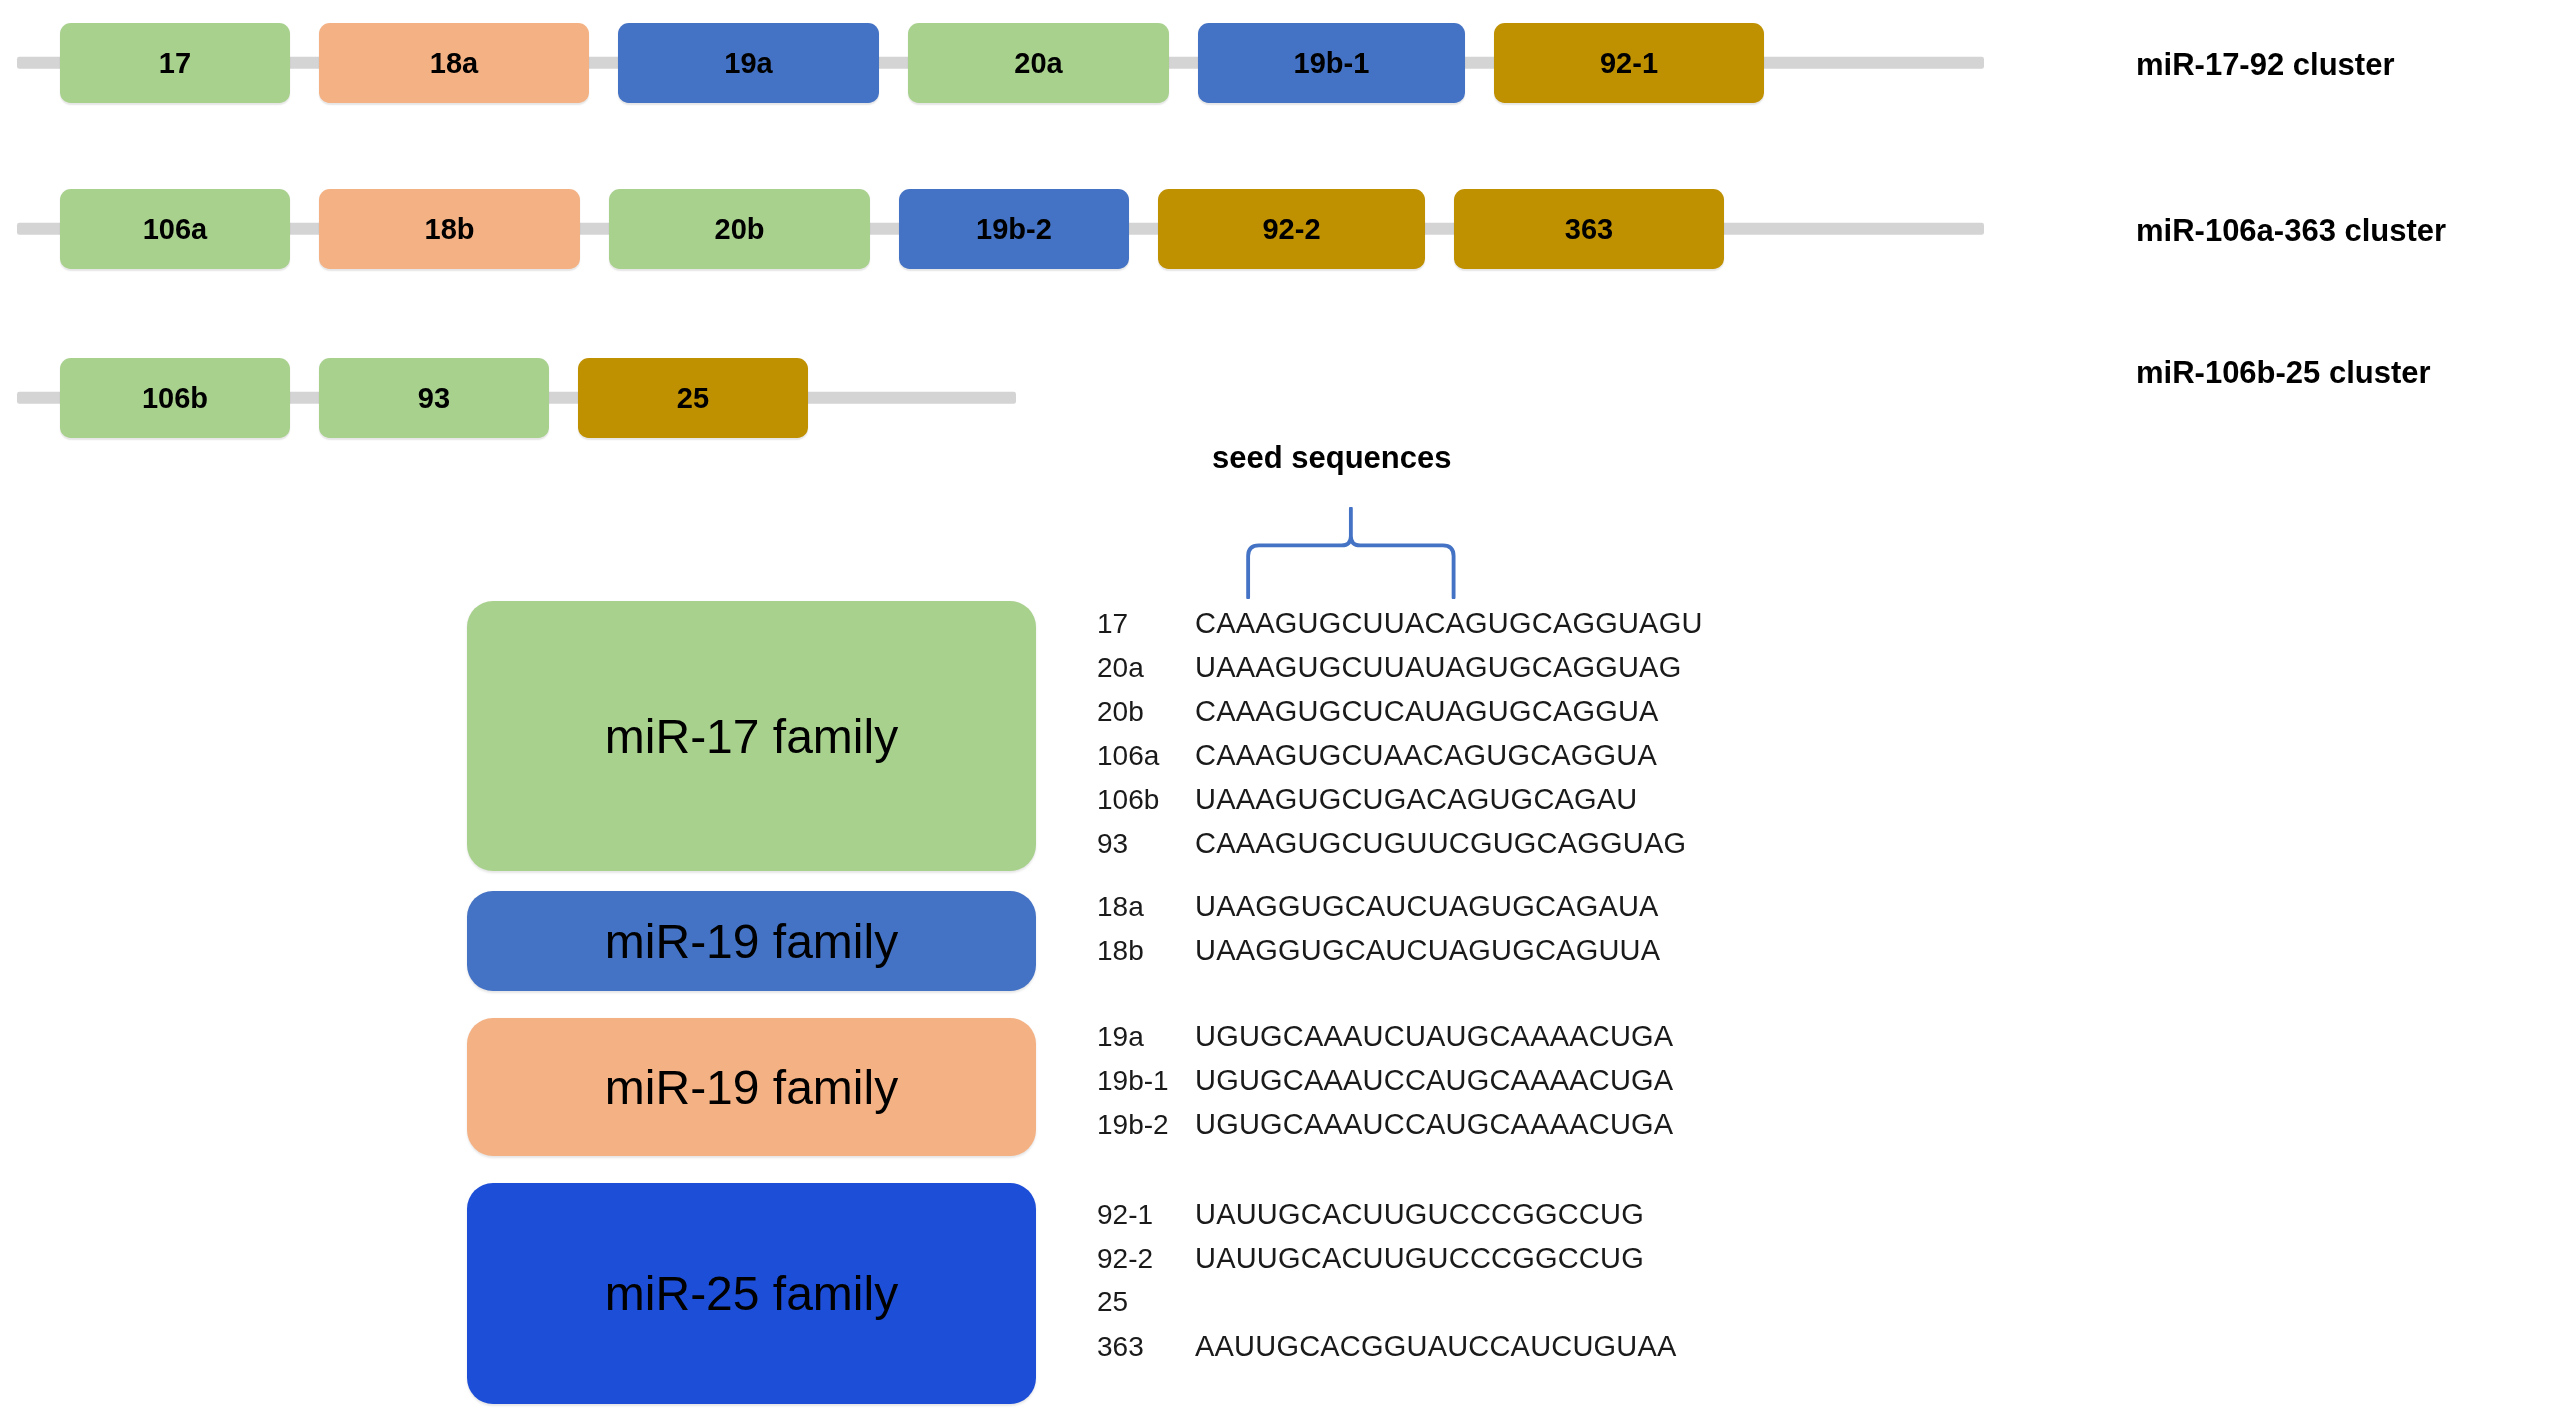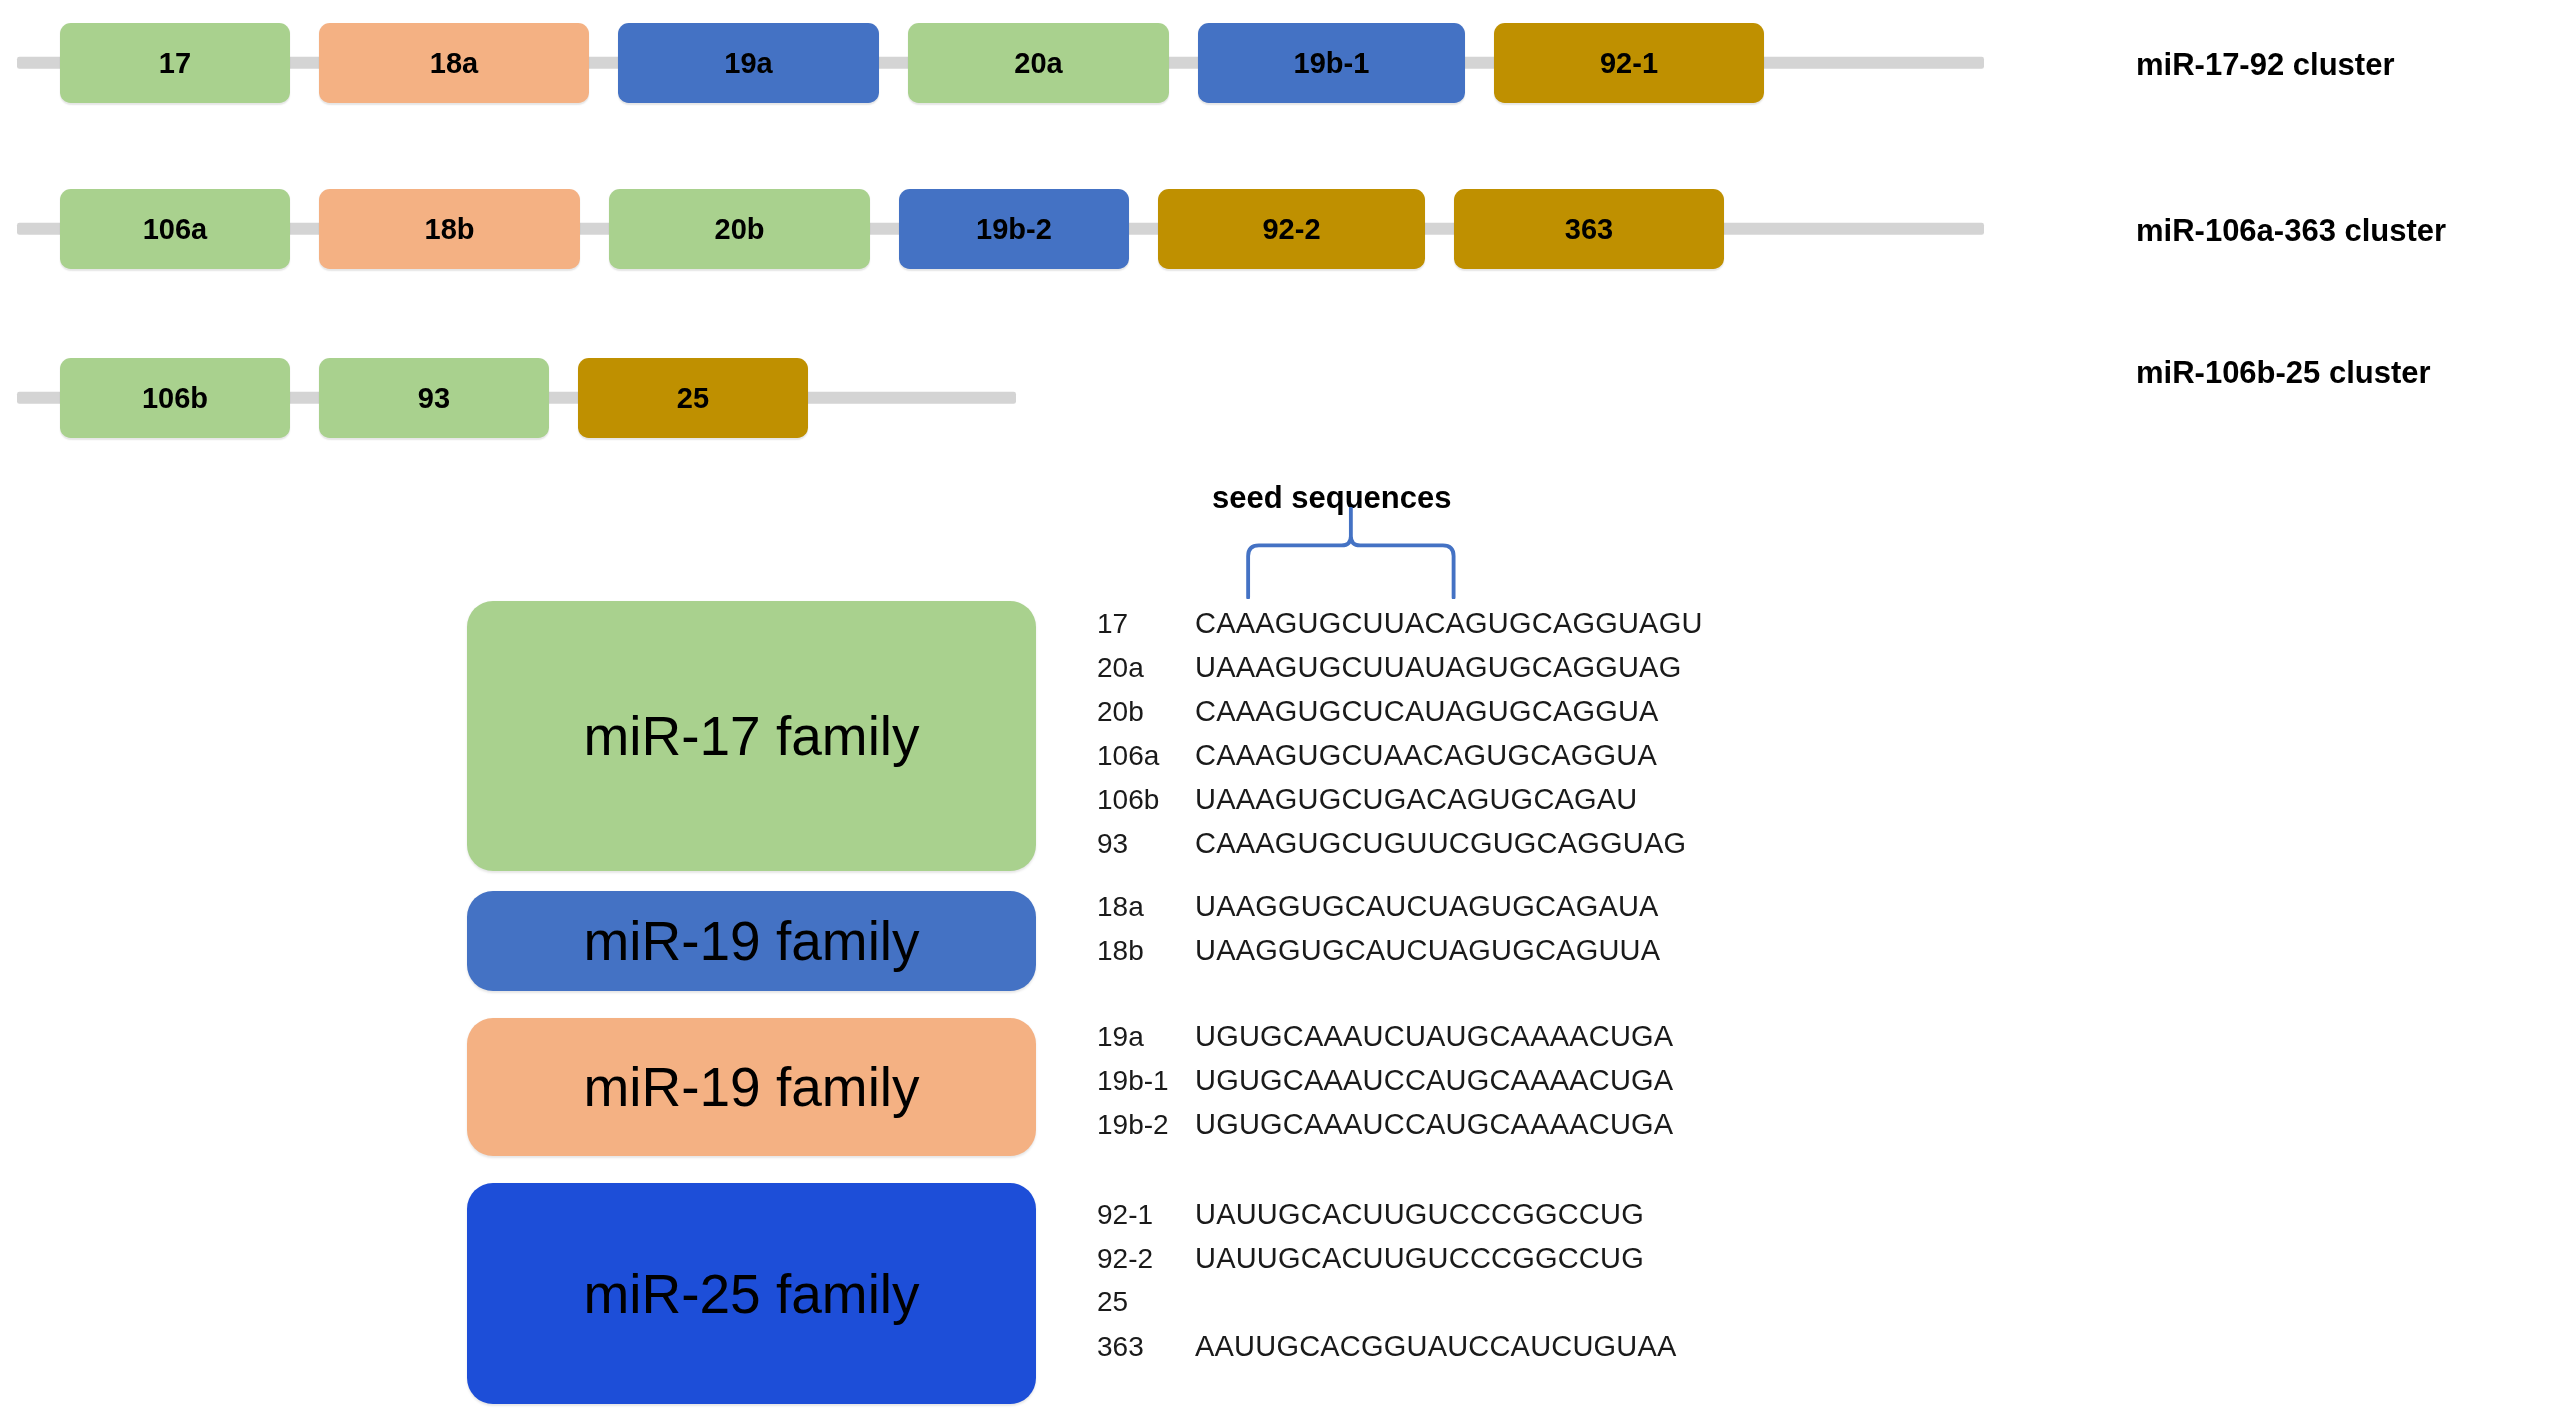--- a/index.html
+++ b/index.html
@@ -30,21 +30,21 @@
 
   
   .seed-header{
     position:absolute;font-weight:bold;font-size:31px;color:#000;white-space:nowrap;
   }
   .brace-wrap{position:absolute;}
 
   .family-box{
     position:absolute;border-radius:26px;
     display:flex;align-items:center;justify-content:center;
-    font-size:55px;color:#000;
+    font-size:48px;color:#000;
     box-shadow:0 1.5px 2.3px rgba(0,0,0,0.10);
   }
 
   .seq-group{position:absolute;}
   .seq-row{display:flex;align-items:baseline;height:34px;}
   .seq-name{
     width:98px;flex:0 0 98px;font-size:28px;color:#1a1a1a;
     font-family:"Liberation Sans",sans-serif;letter-spacing:0px;
   }
   .seq-chars{
@@ -85,21 +85,21 @@
       <div class="cluster-line" style="left: 17px; width: 999px; background: rgb(212, 212, 212);"></div>
       <div class="gene-strip" style="margin-left: 60px;">
         <div class="gene-box" style="width: 230px; background: rgb(169, 209, 142);">106b</div>
         <div class="gene-box" style="width: 230px; background: rgb(169, 209, 142);">93</div>
         <div class="gene-box" style="width: 230px; background: rgb(191, 144, 0);">25</div>
       </div>
       <div class="cluster-label" style="left: 2136px; top: 10.8px; position: absolute; text-align: right;">miR-106b-25 cluster</div>
     </div>
   </div>
 
-<div class="seed-header" style="left:1212px;top:480px;">seed sequences</div>
+<div class="seed-header" style="left:1212px;top:440px;">seed sequences</div>
 
 <div class="brace-wrap" style="left:1234px;top:507px;width:246px;height:92px;">
   <svg width="246" height="92" viewBox="0 0 320 120">
     <path d="M 18 118 L 18 64 Q 18 50 32 50 L 140 50 Q 152 50 152 38 L 152 2
              L 152 38 Q 152 50 164 50 L 272 50 Q 286 50 286 64 L 286 118" fill="none" stroke="#4472C4" stroke-width="5" stroke-linecap="round" stroke-linejoin="round"></path>
   </svg>
 </div>
 
 <div id="families-container">
     <div class="family-box" style="left: 467px; top: 601px; width: 569px; height: 270px; background: rgb(169, 209, 142);">miR-17 family</div>

